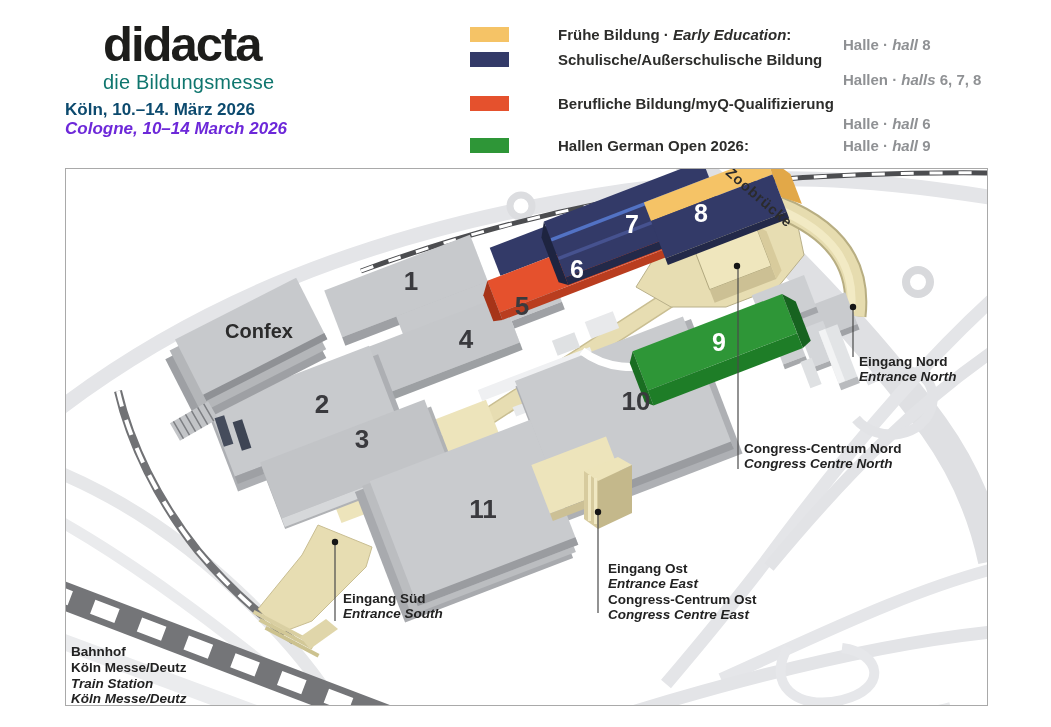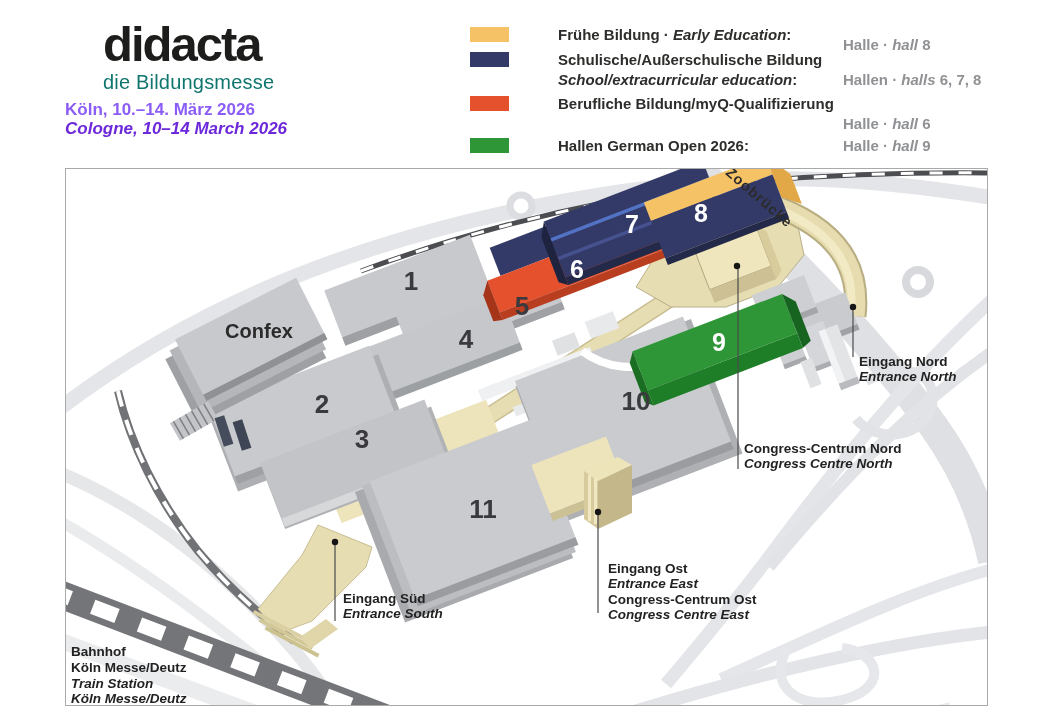--- a/index.html
+++ b/index.html
@@ -29,37 +29,36 @@
   .dot{fill:#151515;}
 </style>
 </head>
 <body>
 
 <div class="logo">
   <div class="logo-title">didacta</div>
   <div class="logo-sub">die Bildungsmesse</div>
 </div>
 <div class="dates">
-  <div class="date-de" style="color: #8b5cf6;">Köln, 10.–14. März 2026</div>
+  <div class="date-de" style="color: #0c4a6e;">Köln, 10.–14. März 2026</div>
   <div class="date-en" style="color: #6d28d9;">Cologne, 10–14 March 2026</div>
 </div>
 
 <div class="legend">
 
   <div class="lrow" style="top:5px">
     <span class="swatch" style="background: rgb(245, 195, 102);"></span>
     <div class="ltext"><span>Frühe Bildung · </span><i>Early Education</i><span>:</span></div>
     <div class="lhall" style="top:11px"><span>Halle · </span><i>hall</i><span> 8</span></div>
   </div>
 
   <div class="lrow" style="top:30px">
     <span class="swatch" style="background: rgb(51, 58, 104);"></span>
     <div class="ltext">
       <div>Schulische/Außerschulische Bildung</div>
-      <div><i>School/extracurricular education</i><span>:</span></div>
     </div>
     <div class="lhall" style="top:21px"><span>Hallen · </span><i>halls</i><span> 6, 7, 8</span></div>
   </div>
 
   <div class="lrow" style="top:74px">
     <span class="swatch" style="background: rgb(229, 81, 45);"></span>
     <div class="ltext">
       <div>Berufliche Bildung/myQ-Qualifizierung</div>
     </div>
     <div class="lhall" style="top:21px"><span>Halle · </span><i>hall</i><span> 6</span></div>

